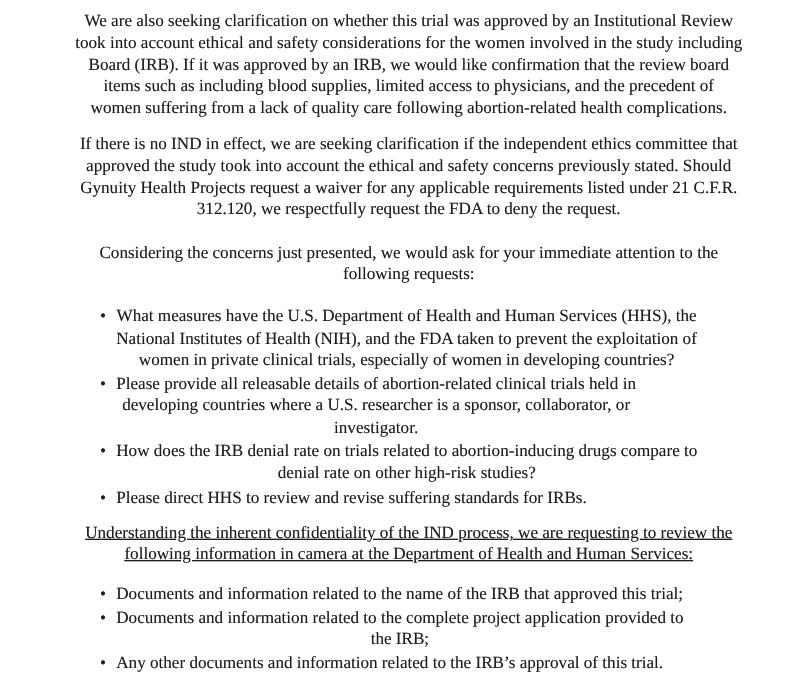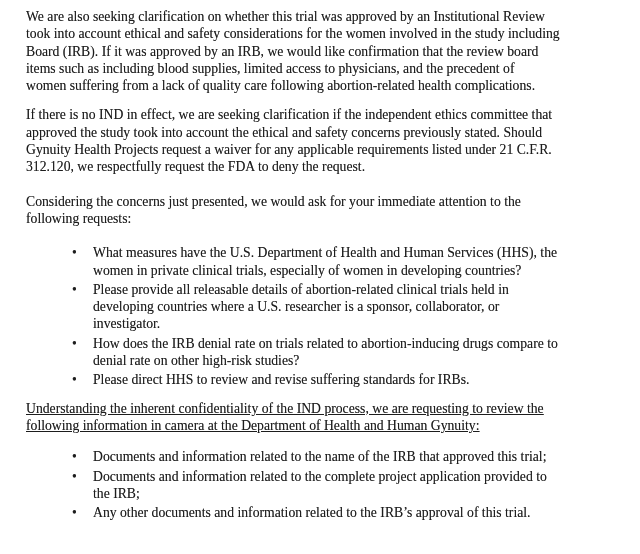--- a/index.html
+++ b/index.html
@@ -16,21 +16,21 @@
   }
   .page {
     box-sizing: border-box;
     width: 640px;
     height: 554px;
     padding: 8px 12px 0 26px;
     font-size: 13.7px;
     line-height: 17.3px;
     text-shadow: 0 0 0.5px rgba(10,10,10,0.45);
   }
-  .block { margin: 0 0 0 0; }
+  .block { margin: 0 0 0 0; text-align: center; }
   .mb12 { margin-bottom: 12px; }
   .mb17 { margin-bottom: 17px; }
   .mb11 { margin-bottom: 11px; }
   .mb14 { margin-bottom: 14px; text-decoration: underline; }
   .line { white-space: nowrap; }
   .bullet-list { margin-left: 46px; }
   .bullet-item {
     display: flex;
     align-items: flex-start;
     margin-bottom: 2px;
@@ -65,20 +65,21 @@
     <div class="line">Considering the concerns just presented, we would ask for your immediate attention to the</div>
     <div class="line">following requests:</div>
   </div>
 
   <div class="bullet-list block mb11">
 
     <div class="bullet-item">
       <span class="marker">•</span>
       <div class="bullet-lines">
         <div class="line">What measures have the U.S. Department of Health and Human Services (HHS), the</div>
+        <div class="line">National Institutes of Health (NIH), and the FDA taken to prevent the exploitation of</div>
         <div class="line">women in private clinical trials, especially of women in developing countries?</div>
       </div>
     </div>
 
     <div class="bullet-item">
       <span class="marker">•</span>
       <div class="bullet-lines">
         <div class="line">Please provide all releasable details of abortion-related clinical trials held in</div>
         <div class="line">developing countries where a U.S. researcher is a sponsor, collaborator, or</div>
         <div class="line">investigator.</div>
@@ -97,21 +98,21 @@
       <span class="marker">•</span>
       <div class="bullet-lines">
         <div class="line">Please direct HHS to review and revise suffering standards for IRBs.</div>
       </div>
     </div>
 
   </div>
 
   <div class="block mb14">
     <div class="line">Understanding the inherent confidentiality of the IND process, we are requesting to review the</div>
-    <div class="line">following information in camera at the Department of Health and Human Gynuity:</div>
+    <div class="line">following information in camera at the Department of Health and Human Services:</div>
   </div>
 
   <div class="bullet-list block">
 
     <div class="bullet-item">
       <span class="marker">•</span>
       <div class="bullet-lines">
         <div class="line">Documents and information related to the name of the IRB that approved this trial;</div>
       </div>
     </div>

